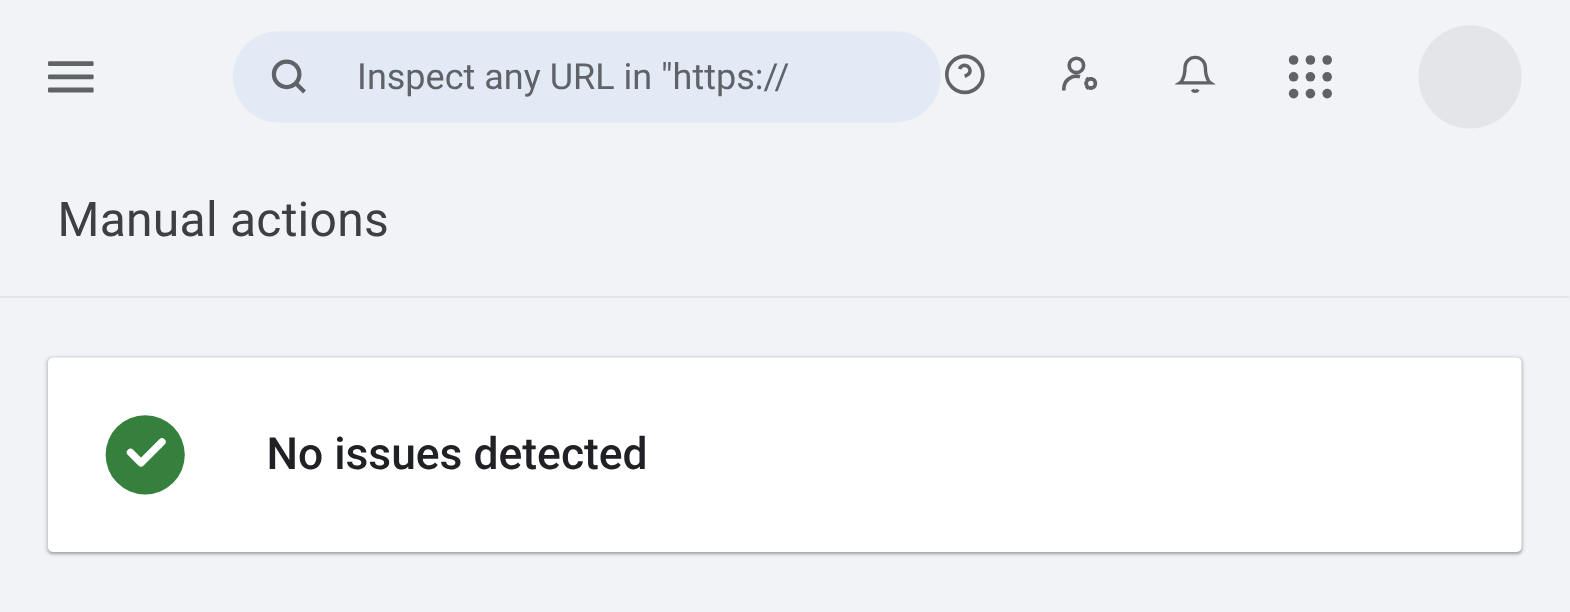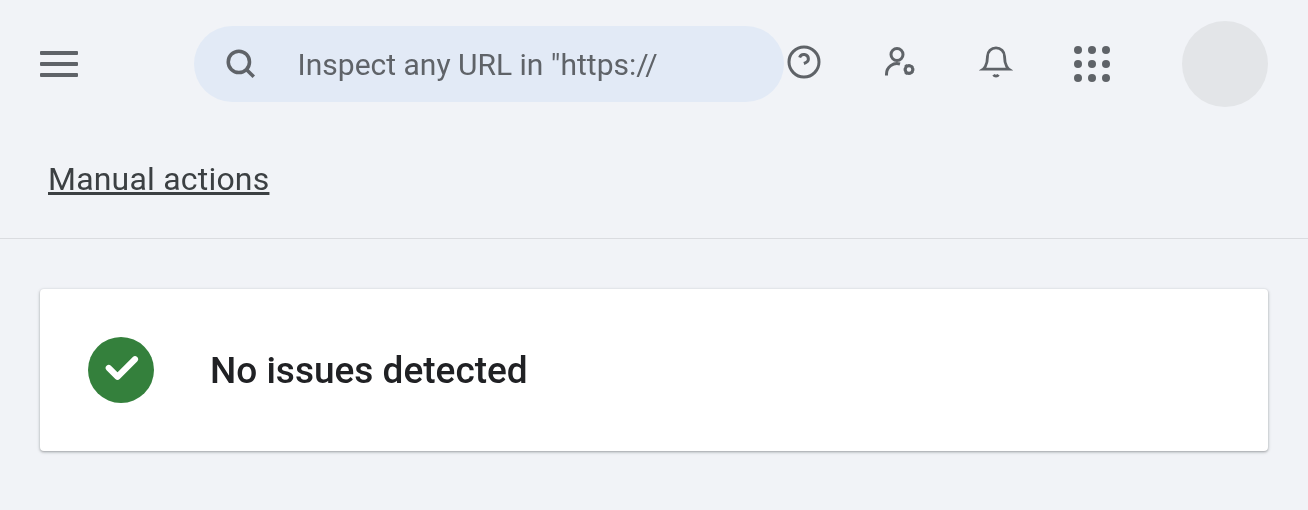--- a/index.html
+++ b/index.html
@@ -84,25 +84,24 @@
       border-radius: 50%;
       background-color: #e3e5e8;
       cursor: pointer;
       margin-left: 14px;
     }
     .title-section {
       padding: 32px 48px 40px 48px;
       border-bottom: 1px solid #dadce0;
     }
     .page-title {
-      font-size: 32px;
+      font-size: 40px;
       font-weight: 400;
       color: #3c4043;
       letter-spacing: 0.2px;
-      text-decoration: underline;
     }
     .content {
       padding: 50px 40px;
     }
     .status-card {
       background: #ffffff;
       border-radius: 4px;
       box-shadow: 0 1px 2px rgba(60,64,67,0.3), 0 1px 3px 1px rgba(60,64,67,0.15);
       padding: 48px 48px;
       display: flex;
@@ -116,20 +115,21 @@
       background-color: #34803c;
       display: flex;
       align-items: center;
       justify-content: center;
       flex-shrink: 0;
     }
     .status-message {
       font-size: 37px;
       font-weight: 500;
       color: #202124;
+      margin-left: 12px;
     }
     .apps-grid {
       display: grid;
       grid-template-columns: repeat(3, 8px);
       grid-template-rows: repeat(3, 8px);
       gap: 6px;
     }
     .apps-dot {
       width: 8px;
       height: 8px;

